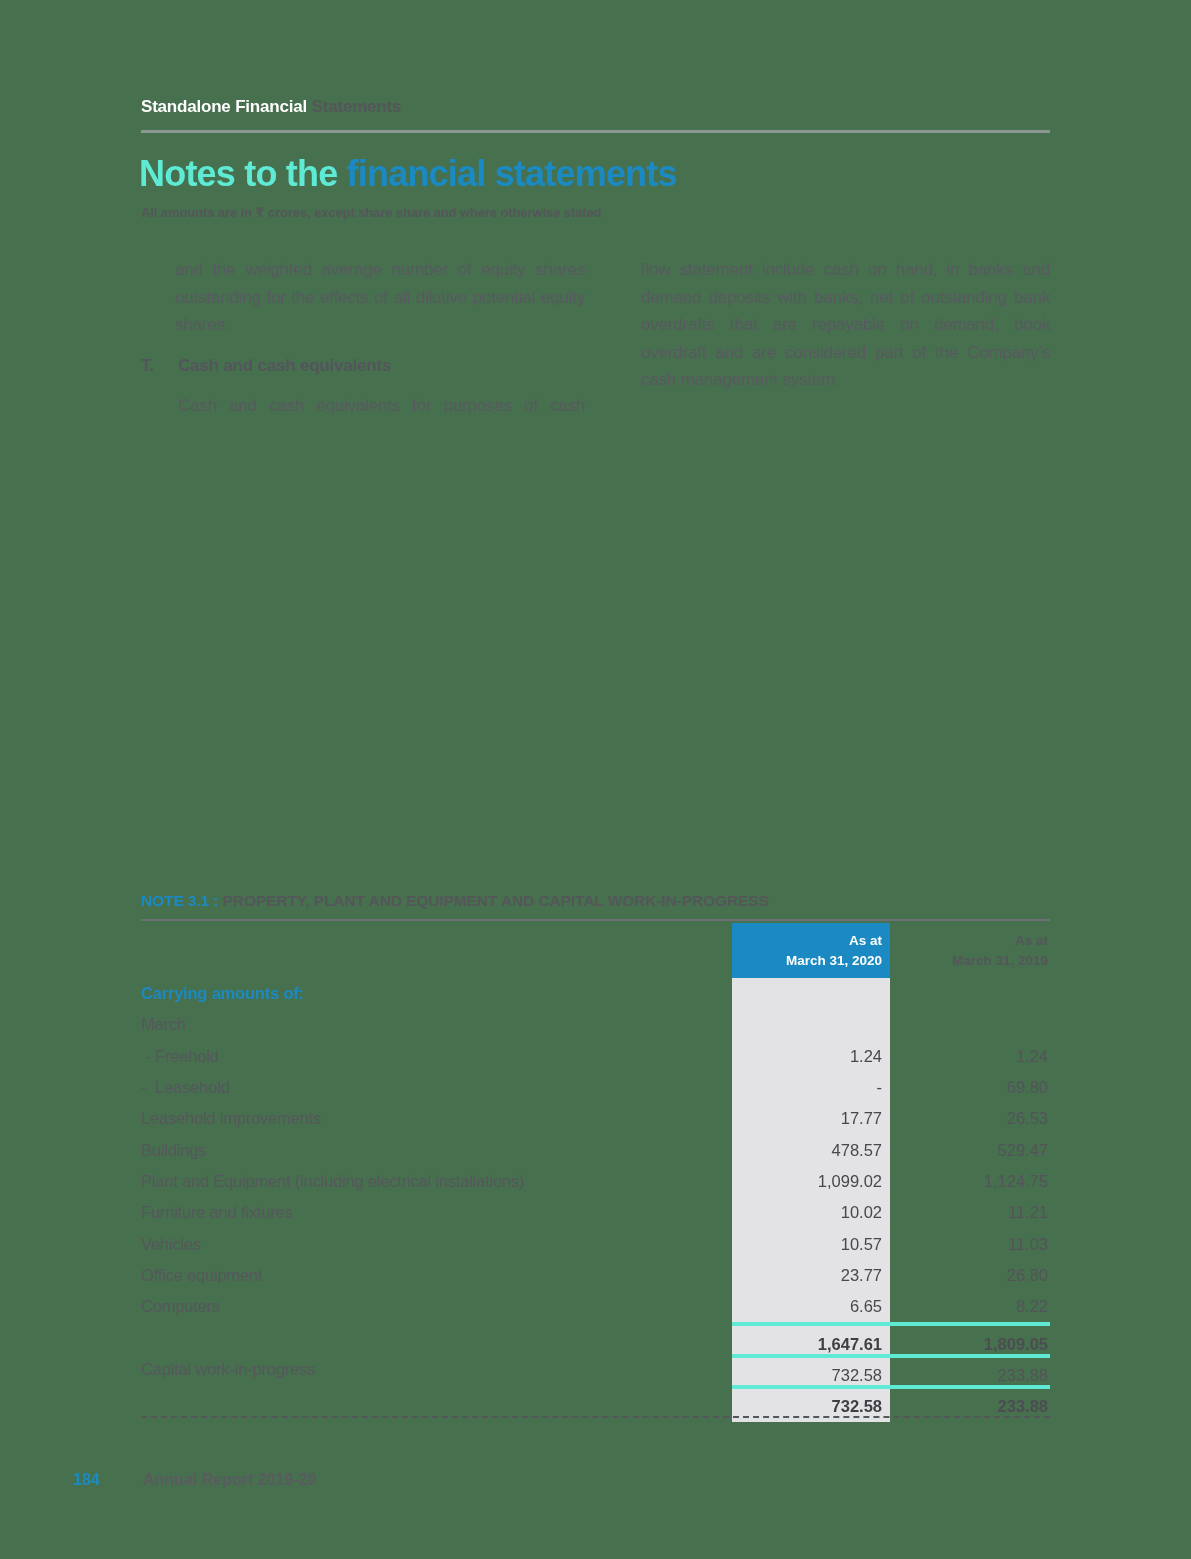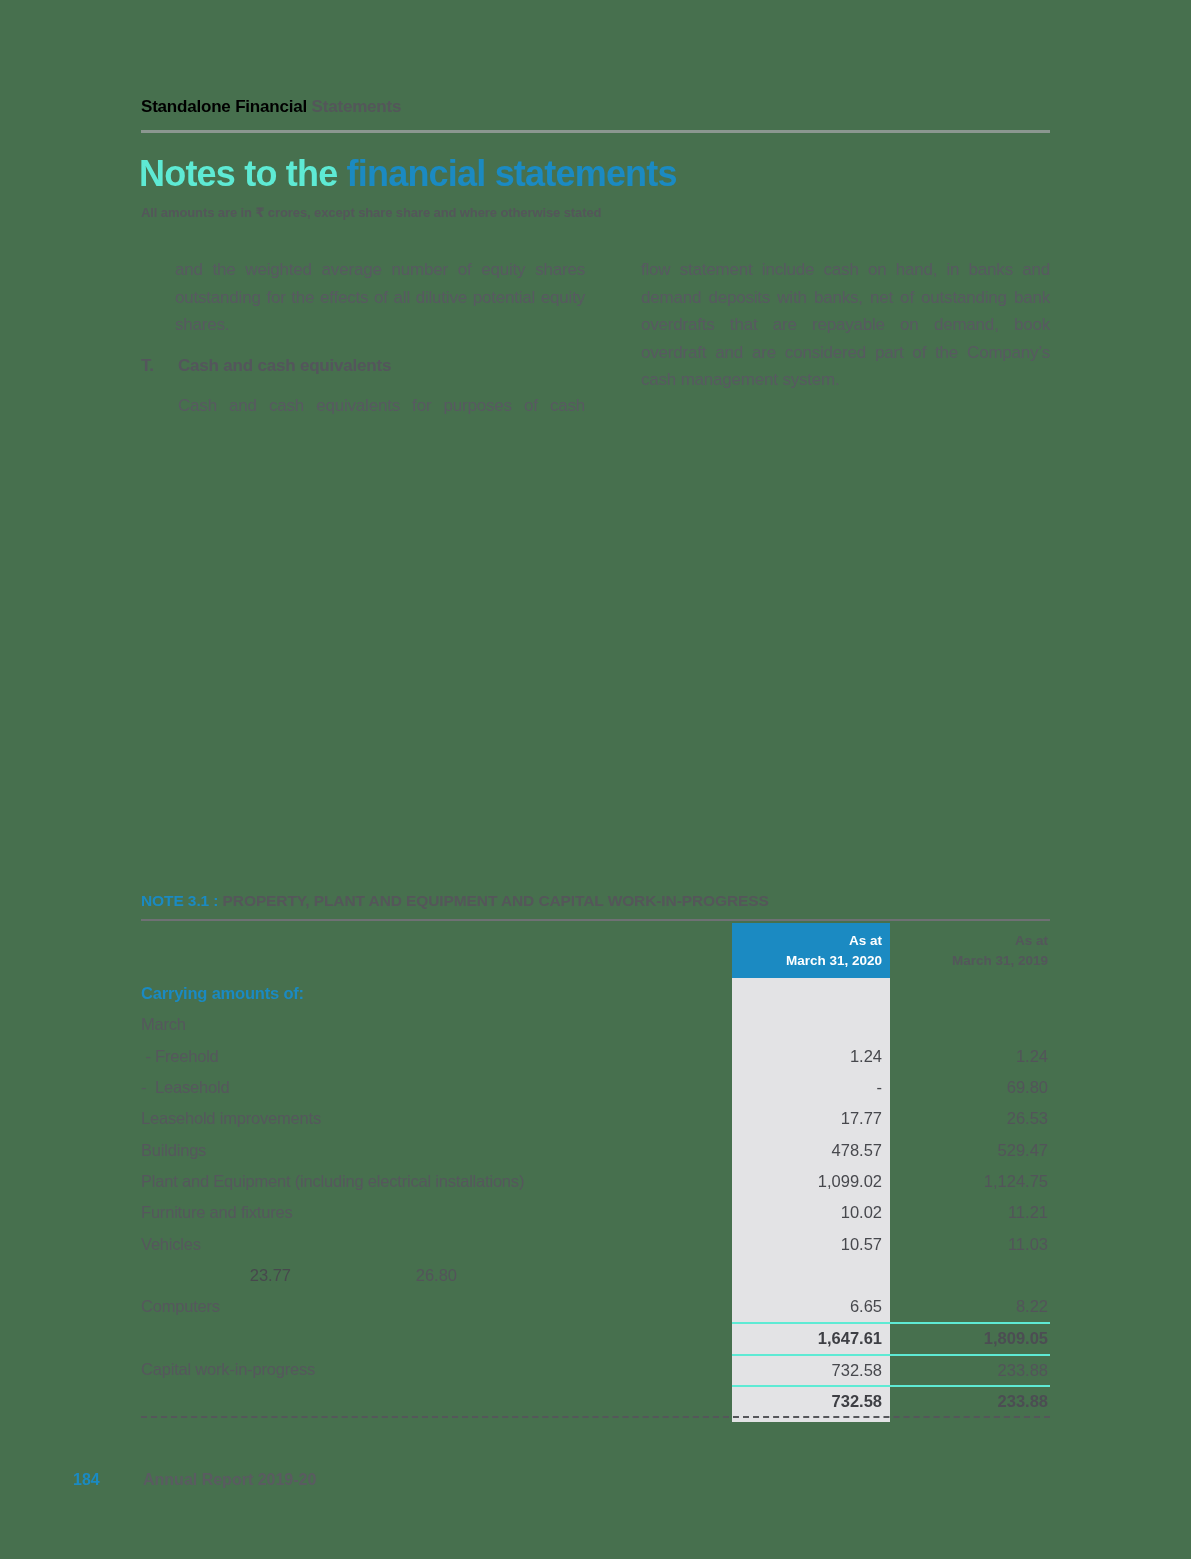--- a/index.html
+++ b/index.html
@@ -1,21 +1,21 @@
 <!DOCTYPE html>
 <html><head>
 <meta charset="utf-8">
 <style>
   * { margin:0; padding:0; box-sizing:border-box; }
   body { background:#47704e; font-family:"Liberation Sans","DejaVu Sans",sans-serif; }
   .page { position:relative; width:1191px; height:1559px; background:#47704e; overflow:hidden; }
 
   
   .brand { position:absolute; left:141px; top:97px; font-size:17px; font-weight:700; letter-spacing:-0.2px; }
-  .brand .b-blue { color:#000000; }
+  .brand .b-blue { color:#ffffff; }
   .brand .b-gray { color:#54565a; }
   .rule-top { position:absolute; left:141px; top:130px; width:909px; height:3px; background:#a2a4a7; opacity:.75; }
 
   
   .title { position:absolute; left:139px; top:153px; font-size:36px; font-weight:700; letter-spacing:-0.8px; white-space:nowrap; }
   .title .t-gray { color:#5eead4; }
   .title .t-blue { color:#1b8ac2; }
   .subtitle { position:absolute; left:141px; top:205px; font-size:13px; font-weight:700; color:#54565a; letter-spacing:-0.1px; }
 
   
@@ -42,21 +42,21 @@
 
   .tbl { position:absolute; left:141px; top:978px; width:909px; }
   .trow { display:flex; height:31.3px; align-items:center; }
   .tlabel { width:591px; font-size:16.5px; color:#56575d; white-space:pre-wrap; letter-spacing:-0.2px; }
   .tvals { display:flex; width:318px; height:100%; align-items:center; }
   .v20 { width:158px; text-align:right; padding-right:8px; font-size:16.5px; color:#47484d; }
   .v19 { width:160px; text-align:right; padding-right:2px; font-size:16.5px; color:#53545a; }
   .trow.blue-label .tlabel { color:#1b8ac2; font-weight:700; }
   .trow.bold .v20 { font-weight:700; color:#3e3f44; }
   .trow.bold .v19 { font-weight:700; color:#4c4d53; }
-  .trow.line-above .tvals { border-top:2px solid #5eead4; }
+  .trow.line-above .tvals { border-top:4px solid #5eead4;align-items:flex-end; }
 
   .dashline { position:absolute; left:141px; top:1416px; width:909px; border-top:2px dashed #55565a; }
 
   
   .pagenum { position:absolute; left:73px; top:1471px; font-size:16px; font-weight:700; color:#1b8ac2; }
   .report  { position:absolute; left:143px; top:1471px; font-size:16px; font-weight:700; color:#5a5b61; }
 </style>
 </head>
 <body>
 
@@ -159,20 +159,21 @@
         </span>
     </div>
     <div class="trow">
       <span class="tlabel">Vehicles</span>
       <span class="tvals">
           <span class="v20">10.57</span>
           <span class="v19">11.03</span>
         </span>
     </div>
     <div class="trow">
+      <span class="tlabel">Office equipment</span>
       <span class="tvals">
           <span class="v20">23.77</span>
           <span class="v19">26.80</span>
         </span>
     </div>
     <div class="trow">
       <span class="tlabel">Computers</span>
       <span class="tvals">
           <span class="v20">6.65</span>
           <span class="v19">8.22</span>

